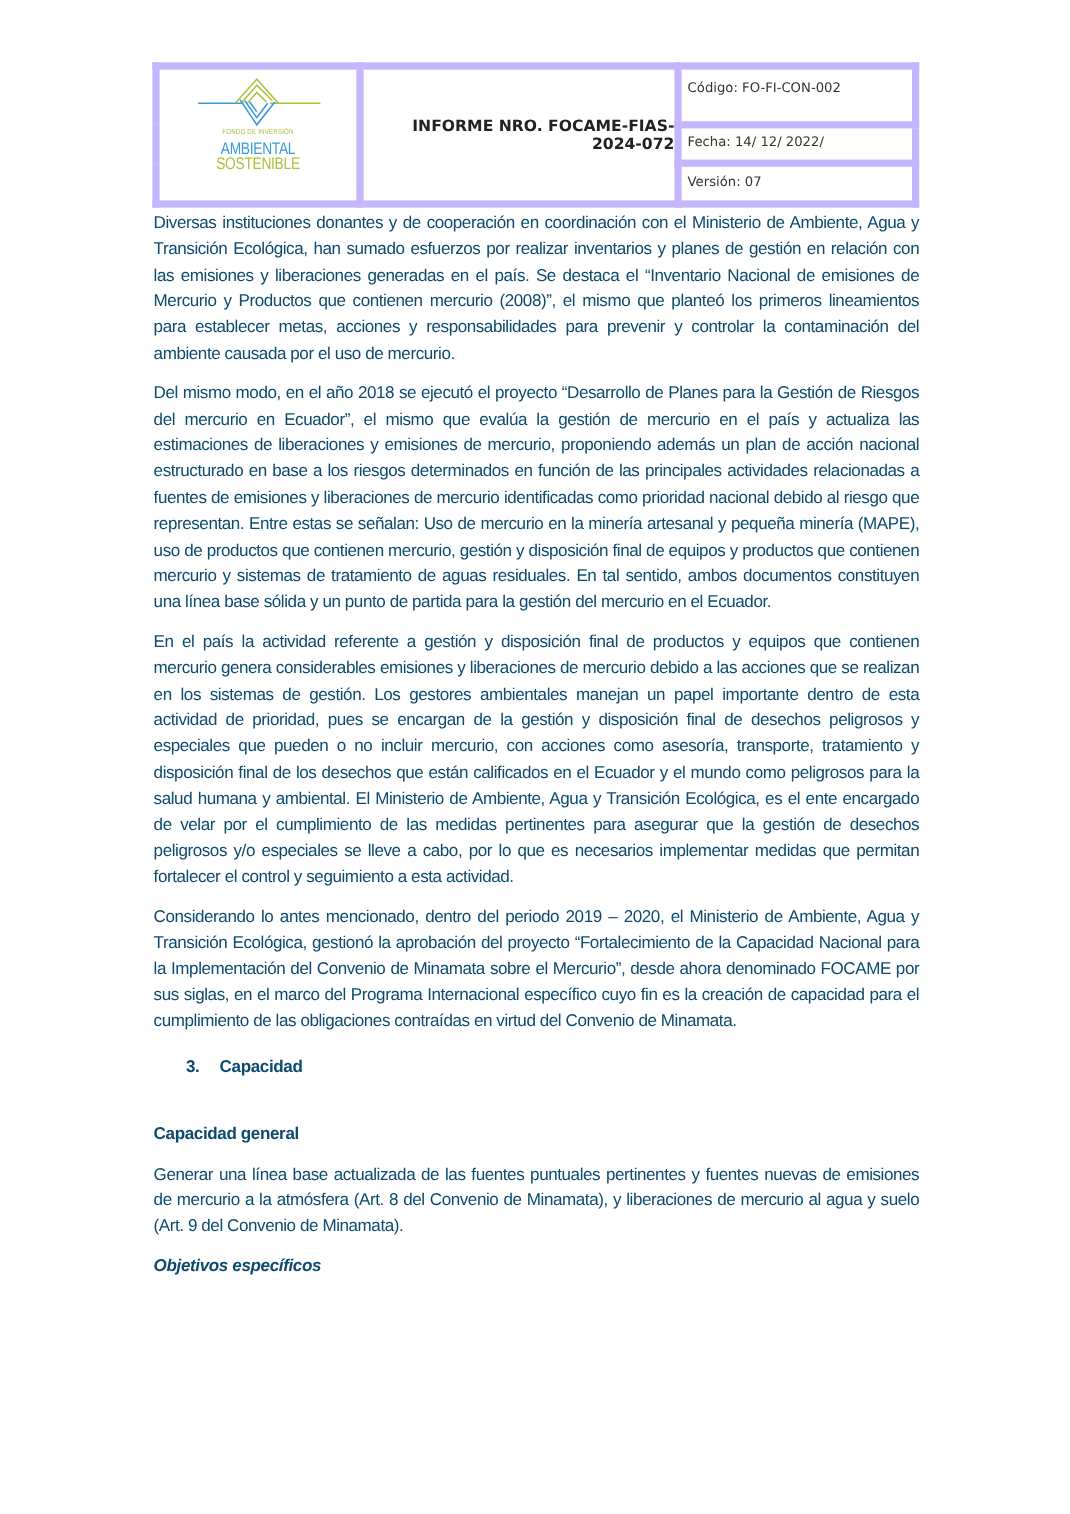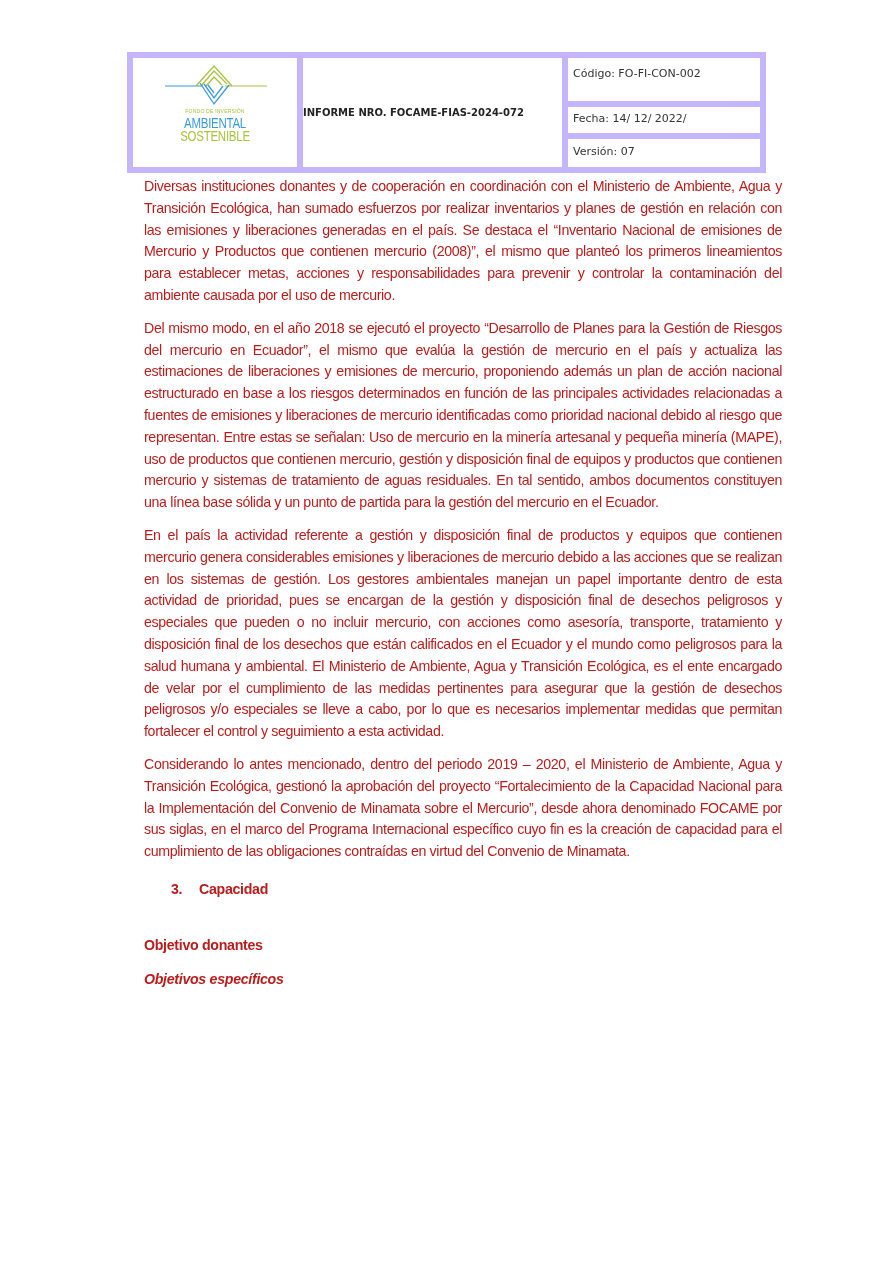--- a/index.html
+++ b/index.html
@@ -36,23 +36,23 @@
     vertical-align: top;
   }
   .logo-cell {
     width: 164px;
     position: relative;
     text-decoration: underline;
   }
   .title-cell {
     width: 259px;
     vertical-align: middle !important;
-    text-align: left;
+    text-align: right;
     font-weight: bold;
-    font-size: 10px;
+    font-size: 13px;
     color: #222;
   }
   .meta-cell {
     font-size: 11px;
     color: #333;
     padding: 9px 0 0 5px !important;
   }
   .meta-r1 { height: 34px; }
   .meta-r2 { height: 21px; padding-top: 5px !important; margin-left: 35px; }
   .meta-r3 { height: 22px; padding-top: 6px !important; }
@@ -88,22 +88,21 @@
 
   
   .content {
     position: absolute;
     left: 128px;
     top: 176px;
     width: 638px;
     font-family: "Liberation Sans", sans-serif;
     font-size: 14.2px;
     line-height: 21.8px;
-    color: #b91c1c;
-    margin-left: 16px;
+    color: #0c4a6e;
   }
   .content p {
     margin: 0 0 11px 0;
     text-align: justify;
     letter-spacing: -0.35px;
     word-spacing: 0px;
   }
   .section-heading {
     margin: 0 0 0 27px;
     font-weight: bold;
@@ -163,18 +162,19 @@
     <p>Diversas instituciones donantes y de cooperación en coordinación con el Ministerio de Ambiente, Agua y Transición Ecológica, han sumado esfuerzos por realizar inventarios y planes de gestión en relación con las emisiones y liberaciones generadas en el país. Se destaca el “Inventario Nacional de emisiones de Mercurio y Productos que contienen mercurio (2008)”, el mismo que planteó los primeros lineamientos para establecer metas, acciones y responsabilidades para prevenir y controlar la contaminación del ambiente causada por el uso de mercurio.</p>
     <p>Del mismo modo, en el año 2018 se ejecutó el proyecto “Desarrollo de Planes para la Gestión de Riesgos del mercurio en Ecuador”, el mismo que evalúa la gestión de mercurio en el país y actualiza las estimaciones de liberaciones y emisiones de mercurio, proponiendo además un plan de acción nacional estructurado en base a los riesgos determinados en función de las principales actividades relacionadas a fuentes de emisiones y liberaciones de mercurio identificadas como prioridad nacional debido al riesgo que representan. Entre estas se señalan: Uso de mercurio en la minería artesanal y pequeña minería (MAPE), uso de productos que contienen mercurio, gestión y disposición final de equipos y productos que contienen mercurio y sistemas de tratamiento de aguas residuales. En tal sentido, ambos documentos constituyen una línea base sólida y un punto de partida para la gestión del mercurio en el Ecuador.</p>
     <p>En el país la actividad referente a gestión y disposición final de productos y equipos que contienen mercurio genera considerables emisiones y liberaciones de mercurio debido a las acciones que se realizan en los sistemas de gestión. Los gestores ambientales manejan un papel importante dentro de esta actividad de prioridad, pues se encargan de la gestión y disposición final de desechos peligrosos y especiales que pueden o no incluir mercurio, con acciones como asesoría, transporte, tratamiento y disposición final de los desechos que están calificados en el Ecuador y el mundo como peligrosos para la salud humana y ambiental. El Ministerio de Ambiente, Agua y Transición Ecológica, es el ente encargado de velar por el cumplimiento de las medidas pertinentes para asegurar que la gestión de desechos peligrosos y/o especiales se lleve a cabo, por lo que es necesarios implementar medidas que permitan fortalecer el control y seguimiento a esta actividad.</p>
     <p>Considerando lo antes mencionado, dentro del periodo 2019 – 2020, el Ministerio de Ambiente, Agua y Transición Ecológica, gestionó la aprobación del proyecto “Fortalecimiento de la Capacidad Nacional para la Implementación del Convenio de Minamata sobre el Mercurio”, desde ahora denominado FOCAME por sus siglas, en el marco del Programa Internacional específico cuyo fin es la creación de capacidad para el cumplimiento de las obligaciones contraídas en virtud del Convenio de Minamata.</p>
 
     <div class="section-heading" style="margin-top:16px; margin-bottom:34px;">
       <span class="num">3.</span>
       <span>Capacidad</span>
     </div>
 
-    <div class="subheading" style="margin-bottom:12px;">Objetivo donantes</div>
+    <div class="subheading" style="margin-bottom:12px;">Capacidad general</div>
+    <p>Generar una línea base actualizada de las fuentes puntuales pertinentes y fuentes nuevas de emisiones de mercurio a la atmósfera (Art. 8 del Convenio de Minamata), y liberaciones de mercurio al agua y suelo (Art. 9 del Convenio de Minamata).</p>
 
     <div class="subheading" style="margin-top:4px;font-style:italic;">Objetivos específicos</div>
   </div>
 
 </div>
 
 </body></html>

